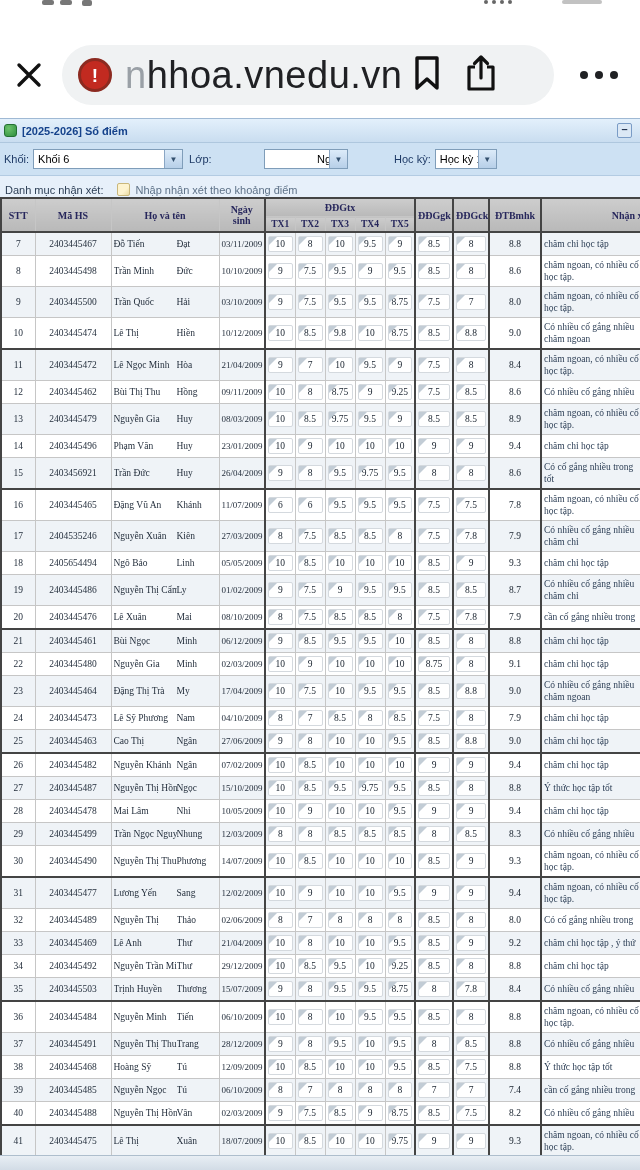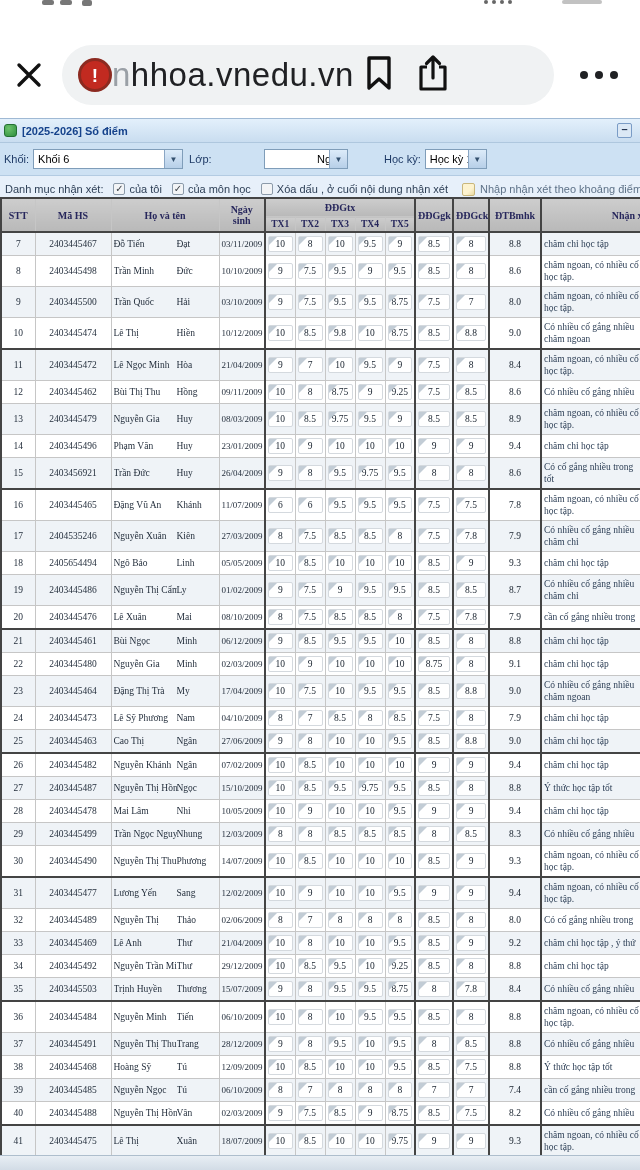--- a/index.html
+++ b/index.html
@@ -17,21 +17,21 @@
   .frag.d3{left:500px;width:4px;height:4px;background:#333;}
   .frag.d4{left:508px;width:4px;height:4px;background:#333;}
   .frag.bat{left:562px;width:40px;height:4px;background:#c2c2c2;opacity:1;}
   .url-row{position:absolute;top:44px;left:0;width:640px;height:62px;display:flex;align-items:center;}
   .close-btn{margin-left:14px;width:30px;height:30px;flex:none;display:flex;align-items:center;justify-content:center;}
   .pill{flex:none;width:492px;height:60px;margin-left:18px;border-radius:30px;background:#f0f2f3;
         display:flex;align-items:center;padding:0 16px;box-sizing:border-box;}
   .warn-circle{flex:none;width:34px;height:34px;border-radius:50%;background:#c22a20;border:3px solid #8c2a20;
         box-sizing:border-box;display:flex;align-items:center;justify-content:center;color:#fff;
         font-weight:bold;font-size:19px;line-height:1;}
-  .url-text{margin-left:0;font-size:33px;color:#202124;letter-spacing:.5px;white-space:nowrap;}
+  .url-text{margin-left:13px;font-size:38px;color:#202124;letter-spacing:.5px;white-space:nowrap;}
   .url-text .dim{color:#9aa0a6;}
   .bm{margin-left:10px;flex:none;}
   .share{margin-left:22px;flex:none;}
   .dots-menu{margin-left:26px;display:flex;gap:7px;}
   .dots-menu i{width:8px;height:8px;border-radius:50%;background:#202124;display:block;}
 
   
   .panel-title{height:25px;background:linear-gradient(#e3f0fb,#c9ddf0);border-top:1px solid #9fb9d4;
       border-bottom:1px solid #aec7de;display:flex;align-items:center;padding:9px 4px;box-sizing:border-box;}
   .book-icon{width:13px;height:13px;border-radius:3px;flex:none;
@@ -44,21 +44,21 @@
   .filter-bar{height:33px;background:#cde1f3;display:flex;align-items:center;padding:0 4px;box-sizing:border-box;
       border-bottom:1px solid #b3cbe2;overflow:hidden;white-space:nowrap;}
   .flabel{font-size:11px;color:#1e3a66;margin-right:4px;}
   .select{display:inline-flex;align-items:center;height:20px;background:#fff;border:1px solid #7f9db9;
       box-sizing:border-box;margin-right:6px;flex:none;}
   .sval{flex:1;font-size:11px;color:#000;padding:0 4px;overflow:hidden;}
   .sarrow{width:17px;height:100%;flex:none;background:linear-gradient(#dcebf9,#b7cfe8);border-left:1px solid #8aa6c4;
       display:flex;align-items:center;justify-content:center;font-size:8px;color:#33506e;}
   .sarrow::before{content:"▼";}
 
-  .comment-bar{height:27px;background:#e7f0fa;display:flex;align-items:flex-start;padding:7px 5px;box-sizing:border-box;
+  .comment-bar{height:27px;background:#e7f0fa;display:flex;align-items:center;padding:7px 5px;box-sizing:border-box;
       overflow:hidden;white-space:nowrap;font-size:11px;color:#2c3e55;}
   .cb{display:inline-flex;align-items:center;margin-left:10px;}
   .cbox{width:12px;height:12px;border:1px solid #8b9aa9;background:#f2f4f6;border-radius:2px;box-sizing:border-box;
       font-size:10px;line-height:10px;color:#3a3f45;text-align:center;margin-right:4px;flex:none;}
   .cbox.checked::before{content:"✓";}
   .cb .lbl{color:#2c3e55;}
   .note-icon{width:13px;height:13px;margin:0 5px 0 14px;border-radius:2px;flex:none;
       background:linear-gradient(135deg,#fdf3cf 60%,#e9d9a0);border:1px solid #c9b77c;box-sizing:border-box;}
   .range-link{color:#5e7288;}
 
@@ -149,43 +149,29 @@
     <span class="select" style="width: 150px;">
       <span class="sval">Khối 6</span>
       <span class="sarrow"></span>
     </span>
     <span class="flabel">Lớp:</span>
     <span class="flabel" style="margin-left: 20px; margin-top: 44px;">Môn:</span>
     <span class="select" style="width: 84px; padding-left: 48px;">
       <span class="sval">Ngữ văn</span>
       <span class="sarrow"></span>
     </span>
-    <span class="flabel" style="margin-left: 30px;">Học kỳ:</span>
+    <span class="flabel" style="margin-left: 40px;">Học kỳ:</span>
     <span class="select" style="width: 62px;">
       <span class="sval">Học kỳ 1</span>
       <span class="sarrow"></span>
     </span>
   </div>
 
 <div class="comment-bar">
   <span>Danh mục nhận xét:</span>
-  <span id="cb-items" style="display:inline-flex;align-items:center;">
-      <span class="cb">
-        <span class="cbox checked"></span>
-        <span class="lbl">của tôi</span>
-      </span>
-      <span class="cb">
-        <span class="cbox checked"></span>
-        <span class="lbl">của môn học</span>
-      </span>
-      <span class="cb">
-        <span class="cbox"></span>
-        <span class="lbl">Xóa dấu , ở cuối nội dung nhận xét</span>
-      </span>
-    </span>
   <span class="note-icon"></span>
   <span class="range-link">Nhập nhận xét theo khoảng điểm</span>
 
 </div>
 
 <div class="table-wrap">
   <table class="grade">
     <colgroup>
       <col class="c-stt">
         <col class="c-ma">

